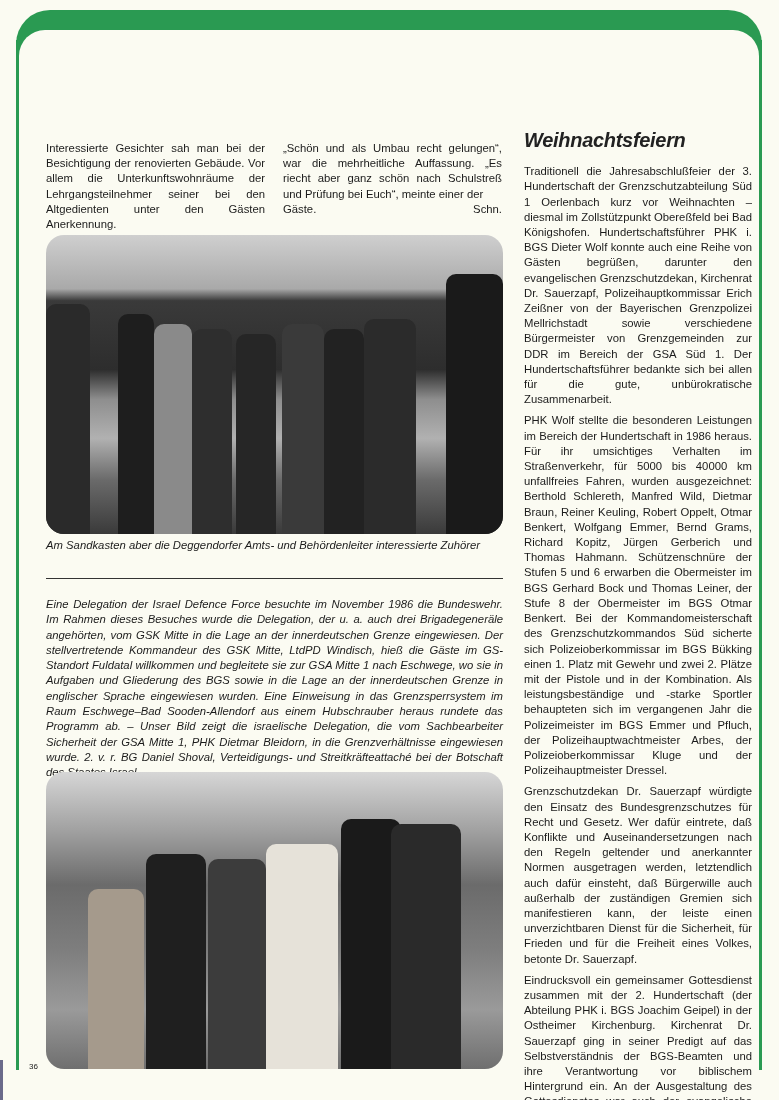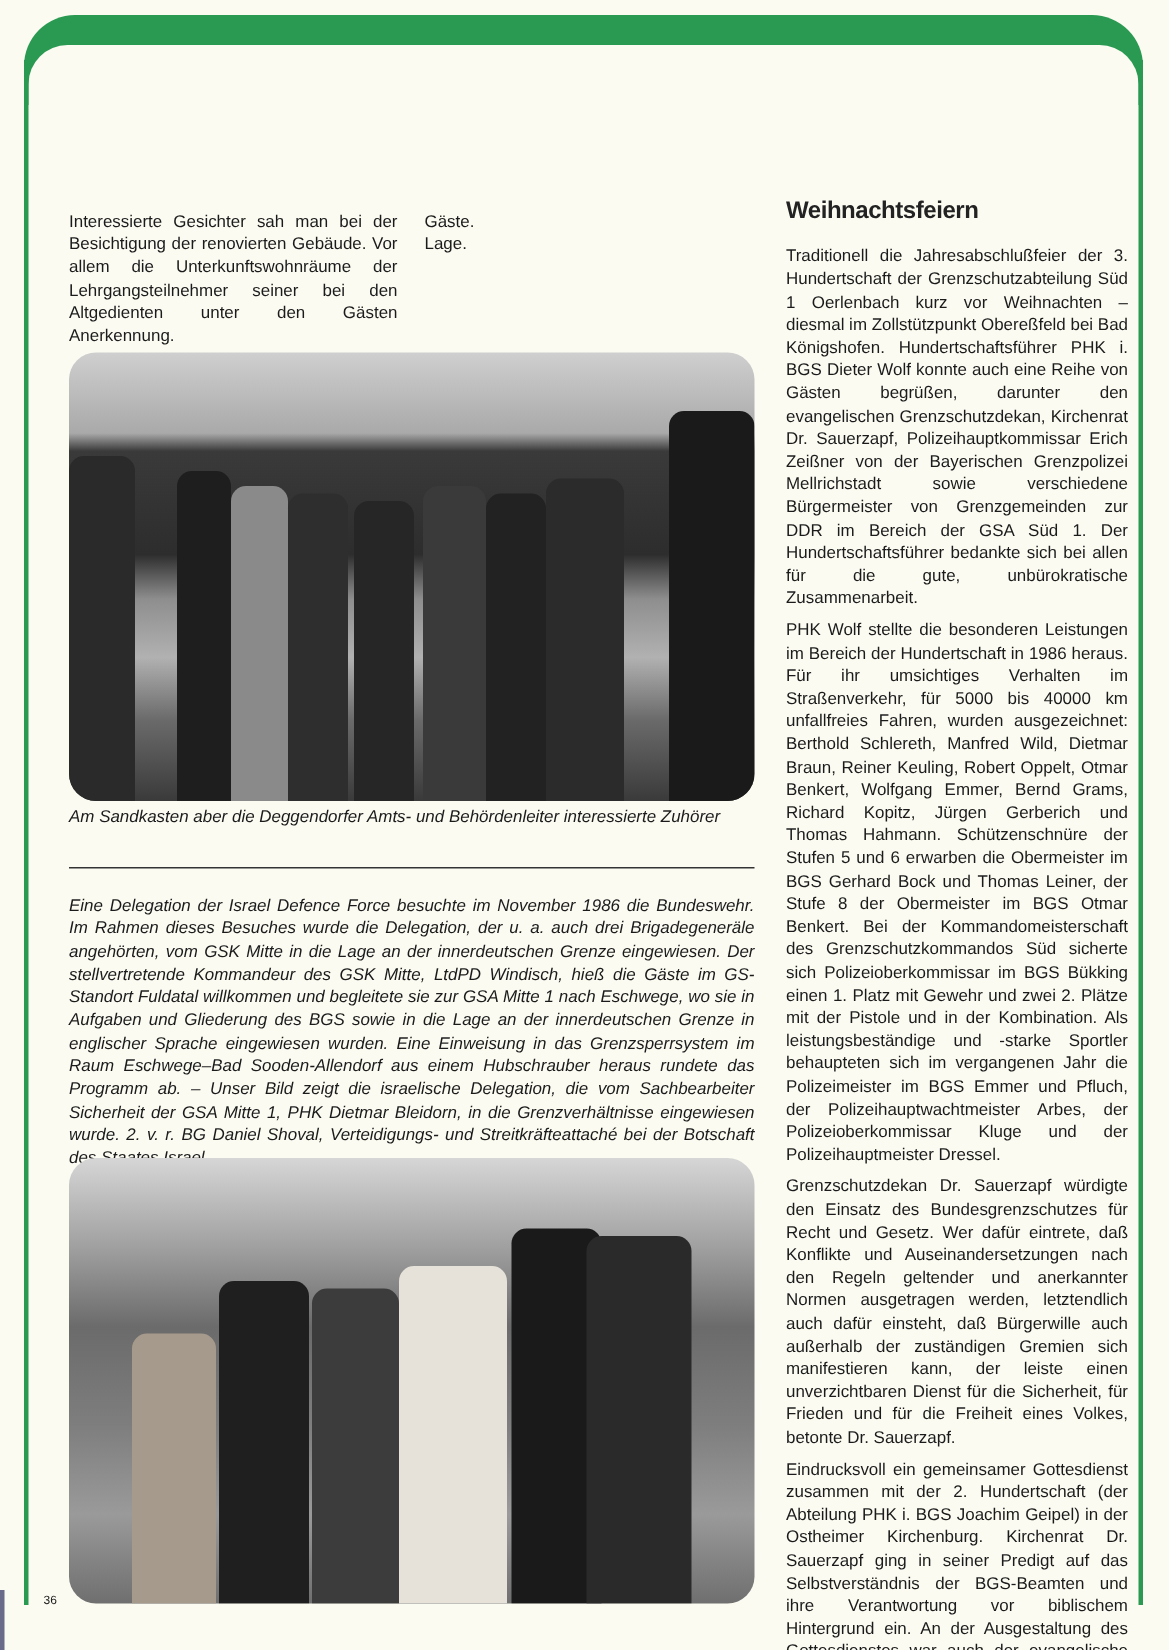--- a/index.html
+++ b/index.html
@@ -14,29 +14,29 @@
   .frame-top::after {
     content: ""; position: absolute; left: 3px; top: 20px; right: 3px; bottom: -10px;
     background: #fbfbf2; border-radius: 26px 26px 0 0;
   }
   .frame-left { position: absolute; left: 16px; top: 40px; width: 3px; height: 1030px; background: #2a9a52; }
   .frame-right { position: absolute; left: 759px; top: 40px; width: 3px; height: 1030px; background: #2a9a52; }
   .margin-line { position: absolute; left: 0; top: 1060px; width: 3px; height: 40px; background: #6a6a8a; }
 
   .col { position: absolute; font-size: 11.3px; line-height: 15.2px; text-align: justify; }
   .col p { margin-bottom: 6px; hyphens: manual; }
-  .sig { display: flex; justify-content: space-between; flex-direction: column; }
+  .sig { display: flex; justify-content: space-between; }
 
   .col-left { left: 46px; top: 141px; width: 219px; }
   .col-mid { left: 283px; top: 141px; width: 219px; }
   .col-right { left: 524px; top: 141px; width: 228px; }
 
   .heading {
-    font-family: "Liberation Sans", sans-serif; font-weight: bold; 
-    font-size: 16px; color: #222; letter-spacing: -0.3px; margin: -8px 0 16px 0;
+    font-family: "Liberation Sans", sans-serif; font-weight: bold; font-style: italic;
+    font-size: 20px; color: #222; letter-spacing: -0.3px; margin: -8px 0 16px 0;
   }
 
   .photo {
     position: absolute; border-radius: 18px; overflow: hidden;
     background: #5a5a5a;
   }
   .photo-1 { left: 46px; top: 235px; width: 457px; height: 299px;
     background:
       linear-gradient(180deg, #cfcfcf 0%, #a9a9a9 18%, #3a3a3a 22%, #2d2d2d 45%, #8e8e8e 55%, #b1b1b1 68%, #6a6a6a 82%, #3a3a3a 100%);
   }
@@ -65,23 +65,24 @@
 <div class="frame-left"></div>
 <div class="frame-right"></div>
 <div class="margin-line"></div>
 
 <div class="col col-left">
   <p>Interessierte Gesichter sah man bei der Besichtigung der renovierten Gebäude. Vor allem die Unterkunftswohnräume der Lehrgangsteilnehmer seiner bei den Altgedienten unter den Gästen Anerkennung.</p>
 </div>
 
 <div class="col col-mid">
   <p>
+    <span>„Schön und als Umbau recht gelungen“, war die mehrheitliche Auffassung. „Es riecht aber ganz schön nach Schulstreß und Prüfung bei Euch“, meinte einer der</span>
     <span class="sig">
       <span>Gäste.</span>
-      <span>Lage.</span>
+      <span>Schn.</span>
     </span>
   </p>
 </div>
 
 <div class="photo photo-1">
   <div class="figs">
     <div class="figure" style="left:0;width:44px;height:230px;background:#2a2a2a;"></div>
     <div class="figure" style="left:72px;width:36px;height:220px;background:#1e1e1e;"></div>
     <div class="figure" style="left:108px;width:38px;height:210px;background:#8a8a8a;"></div>
     <div class="figure" style="left:146px;width:40px;height:205px;background:#2e2e2e;"></div>

